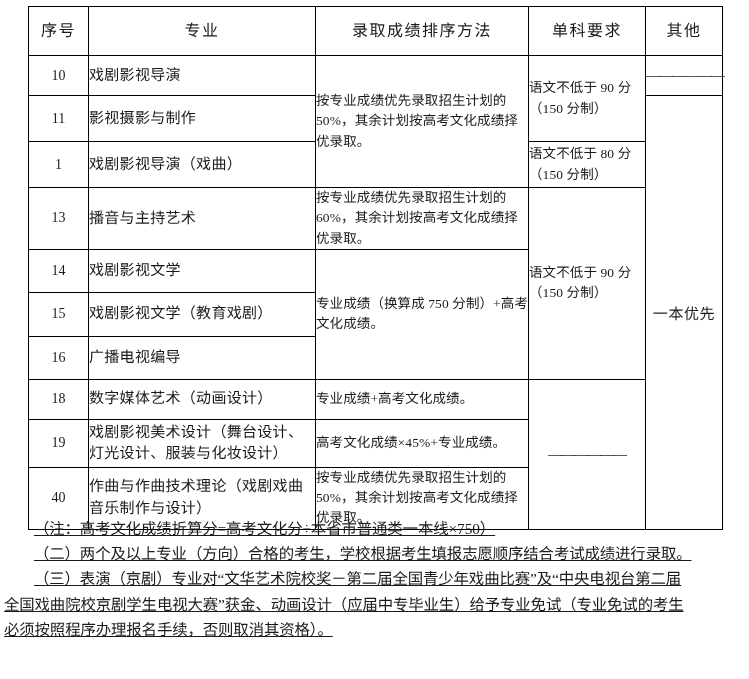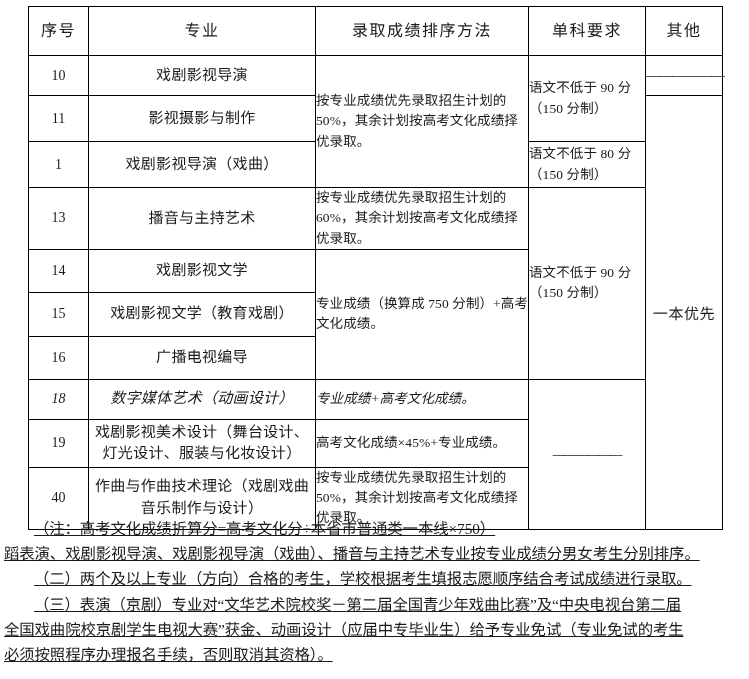--- a/index.html
+++ b/index.html
@@ -68,21 +68,20 @@
     font-size: 16px;
     letter-spacing: 1.5px;
   }
 
   .cell-no {
     text-align: center;
     font-size: 14px;
     font-family: "Liberation Serif", "DejaVu Serif", serif;
   }
   .cell-major {
-    text-align: center;
     font-size: 15px;
     line-height: 1.45;
     padding: 3px 4px;
     letter-spacing: 0.3px;
   }
   .cell-rule {
     text-align: left;
     font-size: 13.5px;
     line-height: 1.5;
     padding: 4px 6px 4px 7px;
@@ -108,21 +107,21 @@
   }
 
   
   .r10 { height: 40px; margin-left: 37px; }
   .r11 { height: 46px; }
   .r12 { height: 46px; }
   .r13 { height: 53px; }
   .r14 { height: 43px; }
   .r15 { height: 44px; }
   .r16 { height: 43px; }
-  .r18 { height: 40px; font-style: italic; }
+  .r18 { height: 40px; }
   .r19 { height: 48px; }
   .r20 { height: 52px; }
 
   
   .notes {
     position: absolute;
     left: 4px;
     top: 516px;
     width: 742px;
     font-size: 15.4px;
@@ -237,20 +236,19 @@
           <td class="cell-major">作曲与作曲技术理论（戏剧戏曲音乐制作与设计）</td>
           <td class="cell-rule">按专业成绩优先录取招生计划的 50%，其余计划按高考文化成绩择优录取。</td>
         </tr>
 
       </tbody>
     </table>
   </div>
 
   <div class="notes">
     <p class="indent2">（注：高考文化成绩折算分=高考文化分÷本省市普通类一本线×750）</p>
-    <p>蹈表演、戏剧影视导演、戏剧影视导演（戏曲）、播音与主持艺术专业按专业成绩分男女考生分别排序。</p>
     <p class="indent2">（二）两个及以上专业（方向）合格的考生，学校根据考生填报志愿顺序结合考试成绩进行录取。</p>
     <p class="indent2">（三）表演（京剧）专业对“文华艺术院校奖－第二届全国青少年戏曲比赛”及“中央电视台第二届</p>
     <p>全国戏曲院校京剧学生电视大赛”获金、动画设计（应届中专毕业生）给予专业免试（专业免试的考生</p>
     <p>必须按照程序办理报名手续，否则取消其资格）。</p>
   </div>
 
 </div>
 
 </body></html>

